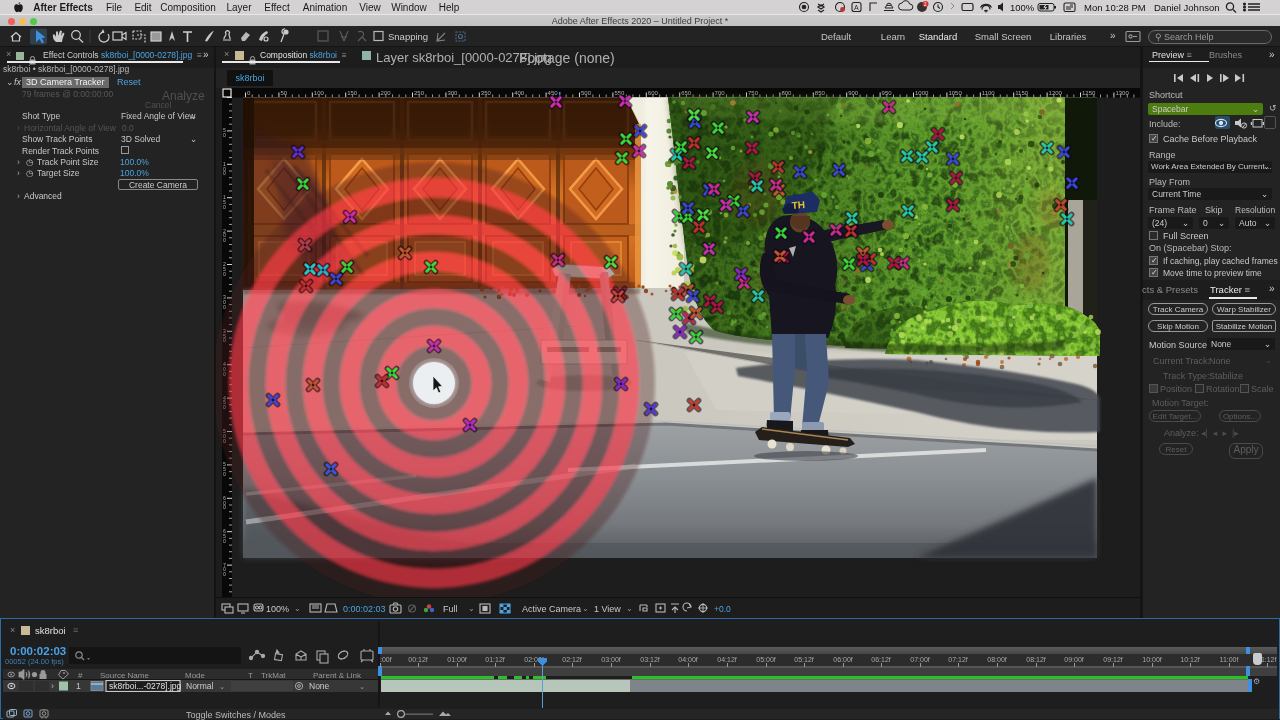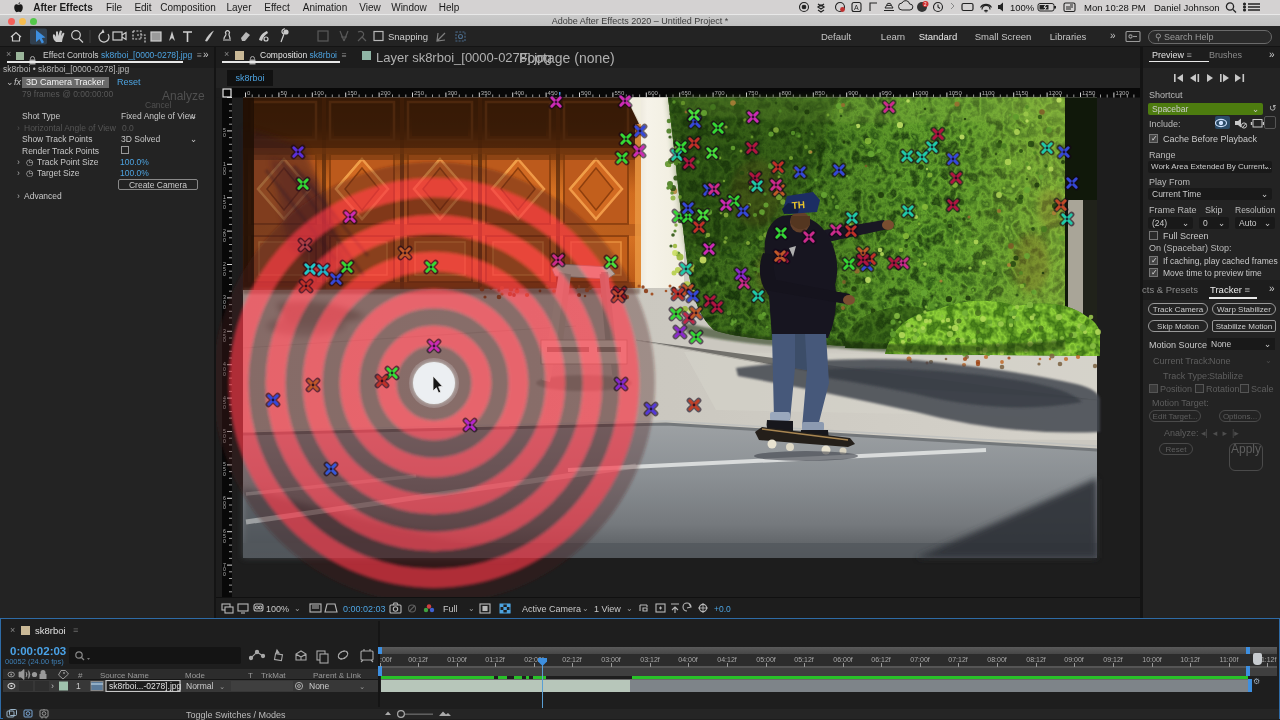--- a/index.html
+++ b/index.html
@@ -252,21 +252,21 @@
     <div class="abs" style="left:52px;top:337px;width:9px;height:9px;background:#2a2a2a;border:1px solid #555"></div>
     <div class="abs txt" style="left:63px;top:337px;color:#5e5e5e">Rotation</div>
     <div class="abs" style="left:97px;top:337px;width:9px;height:9px;background:#2a2a2a;border:1px solid #555"></div>
     <div class="abs txt" style="left:108px;top:337px;color:#5e5e5e">Scale</div>
     <div class="abs txt" style="left:9px;top:351px;color:#5e5e5e">Motion Target:</div>
     <div class="abs" style="left:6px;top:363px;width:52px;height:12px;border:1px solid #4a4a4a;border-radius:6px;font-size:8px;color:#5e5e5e;text-align:center;line-height:11px">Edit Target...</div>
     <div class="abs" style="left:76px;top:363px;width:42px;height:12px;border:1px solid #4a4a4a;border-radius:6px;font-size:8px;color:#5e5e5e;text-align:center;line-height:11px">Options...</div>
     <div class="abs txt" style="left:21px;top:381px;color:#5e5e5e">Analyze:</div>
     <div class="abs txt" style="left:58px;top:381px;color:#4e4e4e">◂| &nbsp;◂ &nbsp;▸ &nbsp;|▸</div>
     <div class="abs" style="left:16px;top:396px;width:34px;height:12px;border:1px solid #4a4a4a;border-radius:6px;font-size:8px;color:#5e5e5e;text-align:center;line-height:11px">Reset</div>
-    <div class="abs" style="left:86px;top:396px;width:34px;height:28px;border:1px solid #4a4a4a;border-radius:6px;font-size:12px;color:#5e5e5e;text-align:center;line-height:11px">Apply</div>
+    <div class="abs" style="left:86px;top:396px;width:34px;height:16px;border:1px solid #4a4a4a;border-radius:6px;font-size:10px;color:#5e5e5e;text-align:center;line-height:11px">Apply</div>
   </div>
 <div class="abs" style="left:216px;top:47px;width:924px;height:41px;background:#232323">
     <div class="abs" style="left:0;top:0;width:924px;height:21px;background:#1d1d1d"></div>
     <div class="abs txt" style="left:8px;top:2px;font-size:9px;color:#888">×</div>
     <div class="abs" style="left:19px;top:4px;width:9px;height:9px;background:#c9b896"></div>
     <div class="abs" style="left:33px;top:3px"><svg width="7" height="9" viewBox="0 0 7 9" style="vertical-align:-1px">
         <rect x="0.5" y="3.5" width="6" height="5" fill="#aaa"></rect>
         <path d="M1.5,3.5 V2.5 a2,2 0 0 1 4,0 V3.5" fill="none" stroke="#aaa" stroke-width="1"></path>
       </svg></div>
     <div class="abs txt" style="left:44px;top:2.5px;font-size:8.5px;color:#e4e4e4">Composition <span style="color:#4da3e0">sk8rboi</span>&nbsp; <span style="color:#999">≡</span></div>

